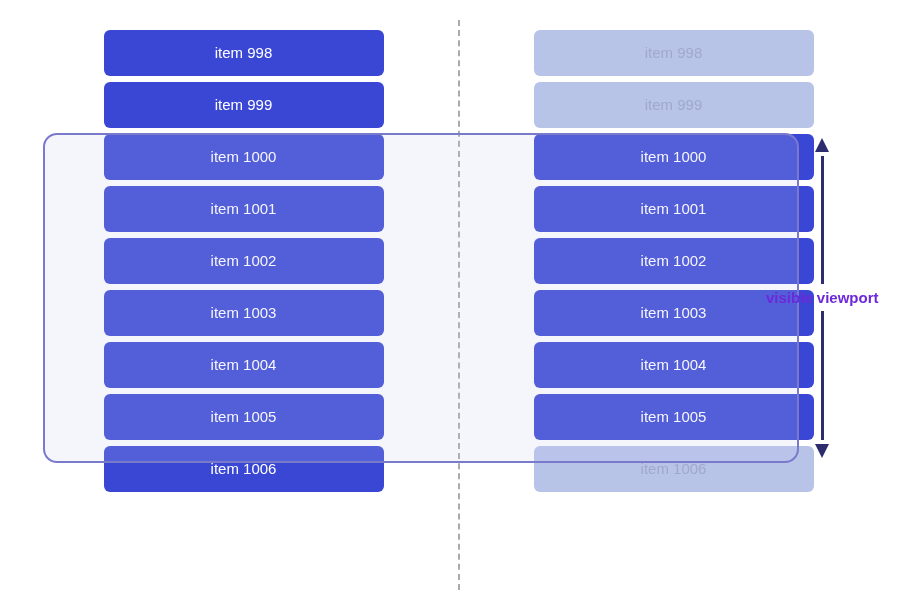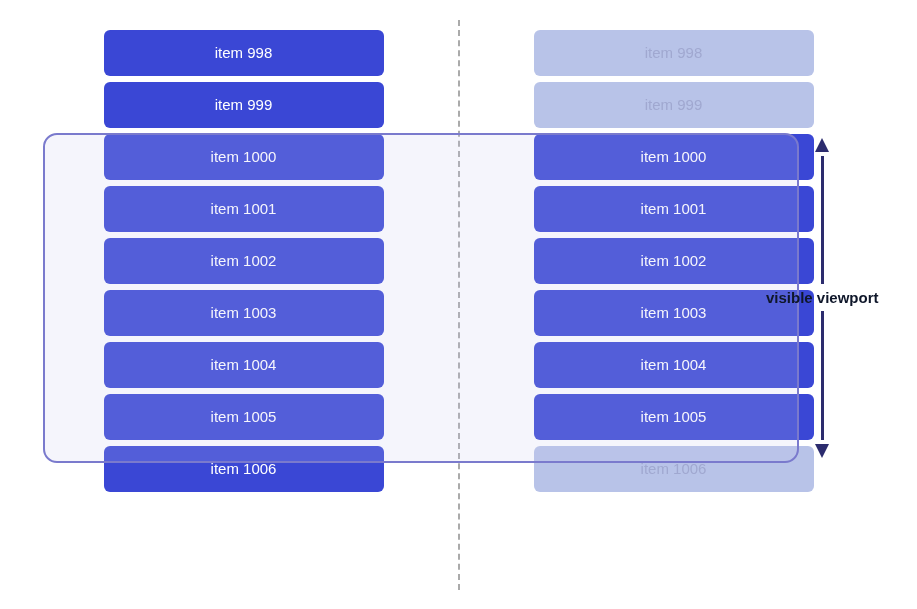--- a/index.html
+++ b/index.html
@@ -75,21 +75,21 @@
       position: absolute;
       right: 18px;
       display: flex;
       flex-direction: column;
       align-items: center;
       justify-content: space-between;
     }
     .arrow-label {
       font-size: 15px;
       font-weight: bold;
-      color: #0f172a;
+      color: #6d28d9;
       text-align: right;
       line-height: 1.3;
     }
     .arrow-line {
       width: 3px;
       background: #2c2c6e;
       flex: 1;
       margin: 4px 0;
     }
     .arrow-up, .arrow-down {

